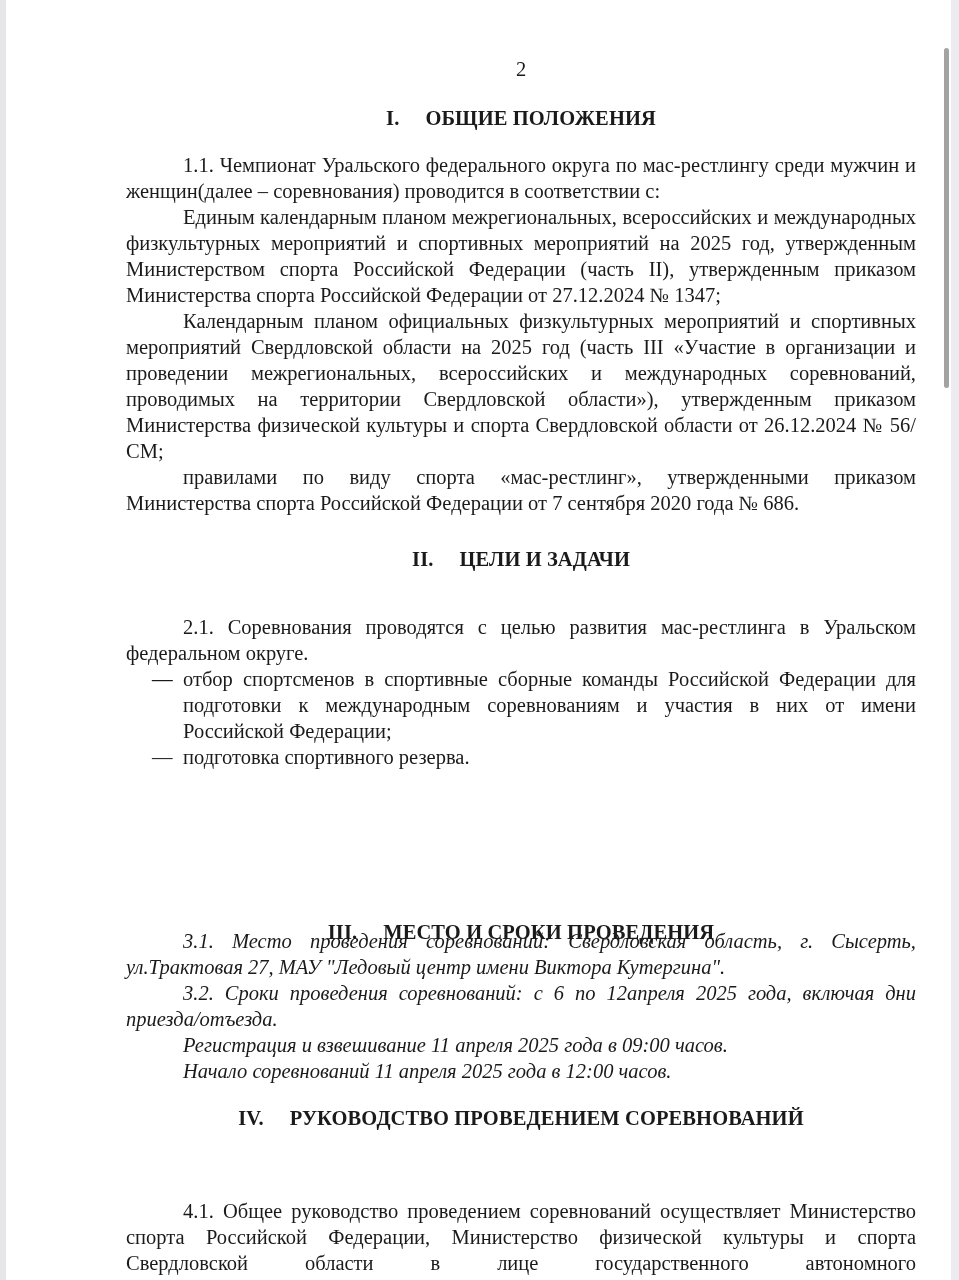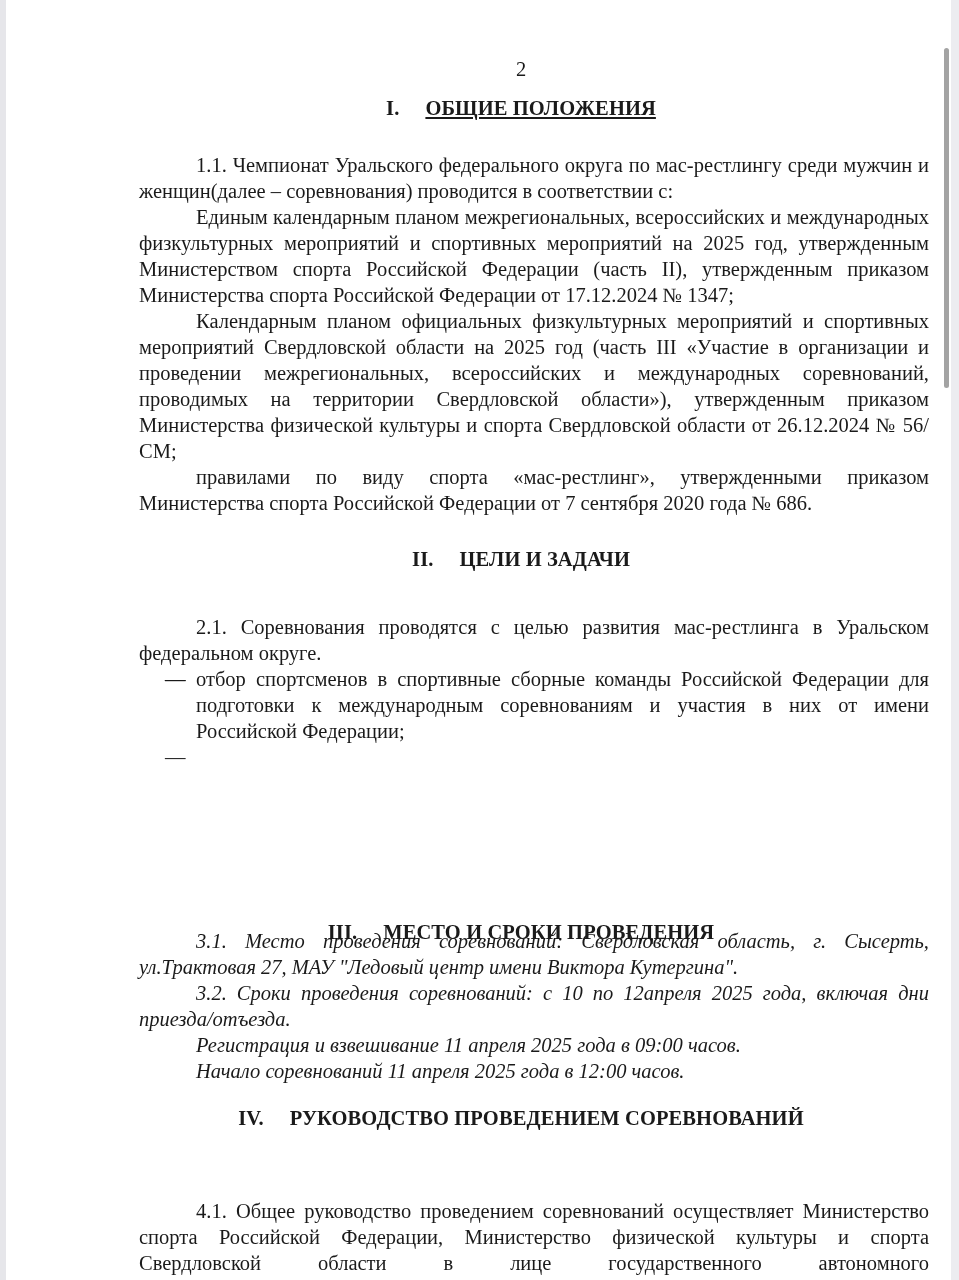--- a/index.html
+++ b/index.html
@@ -15,63 +15,63 @@
     .page {
       position: absolute; left: 126px; top: 0; width: 790px;
       font-size: 20.5px; line-height: 26px;
     }
     .page-number { position: absolute; top: 56px; left: 0; width: 790px; text-align: center; }
     .heading {
       position: absolute; left: 0; width: 790px; text-align: center;
       font-weight: bold; font-size: 20.5px; letter-spacing: 0.1px;
     }
     .heading .num { display: inline-block; margin-right: 26px; }
-    .block { position: absolute; left: 0; width: 790px; margin-left: 13px; }
+    .block { position: absolute; left: 0; width: 790px; }
     .p { text-align: justify; text-indent: 57px; margin: 0; }
     .p.last-line-justify { text-align-last: justify; }
     .dash-item { position: relative; padding-left: 57px; margin: 0; text-align: justify; }
     .dash-item .dash { position: absolute; left: 26px; top: 0; }
   </style>
 </head>
 <body>
 
 <div class="edge-left"></div>
 <div class="edge-right"></div>
 <div class="scroll-thumb"></div>
 
 <div class="page">
 
   <div class="page-number">2</div>
 
-  <div class="heading" style="top:95px;text-decoration:underline;">
+  <div class="heading" style="top:105px;">
     <span class="num">I.</span><span>ОБЩИЕ ПОЛОЖЕНИЯ</span>
   </div>
   <div class="block" style="top:152px;">
     <p class="p">1.1. Чемпионат Уральского федерального округа по мас-рестлингу среди мужчин и женщин(далее – соревнования) проводится в соответствии с:</p>
-    <p class="p">Единым календарным планом межрегиональных, всероссийских и международных физкультурных мероприятий и спортивных мероприятий на 2025 год, утвержденным Министерством спорта Российской Федерации (часть II), утвержденным приказом Министерства спорта Российской Федерации от 17.12.2024 № 1347;</p>
+    <p class="p">Единым календарным планом межрегиональных, всероссийских и международных физкультурных мероприятий и спортивных мероприятий на 2025 год, утвержденным Министерством спорта Российской Федерации (часть II), утвержденным приказом Министерства спорта Российской Федерации от 27.12.2024 № 1347;</p>
     <p class="p">Календарным планом официальных физкультурных мероприятий и спортивных мероприятий Свердловской области на 2025 год (часть III «Участие в организации и проведении межрегиональных, всероссийских и международных соревнований, проводимых на территории Свердловской области»), утвержденным приказом Министерства физической культуры и спорта Свердловской области от 26.12.2024 № 56/СМ;</p>
     <p class="p">правилами по виду спорта «мас-рестлинг», утвержденными приказом Министерства спорта Российской Федерации от 7 сентября 2020 года № 686.</p>
   </div>
 
   <div class="heading" style="top:546px;">
     <span class="num">II.</span><span>ЦЕЛИ И ЗАДАЧИ</span>
   </div>
   <div class="block" style="top:614px;">
     <p class="p">2.1. Соревнования проводятся с целью развития мас-рестлинга в Уральском федеральном округе.</p>
     <p class="dash-item"><span class="dash">—</span></p>
     <p class="dash-item"><span class="dash">—</span><span>отбор спортсменов в спортивные сборные команды Российской Федерации для подготовки к международным соревнованиям и участия в них от имени Российской Федерации;</span></p>
-    <p class="dash-item"><span class="dash">—</span></p>
+    <p class="dash-item"><span class="dash">—</span><span>подготовка спортивного резерва.</span></p>
   </div>
 
   <div class="heading" style="top:919px;">
     <span class="num">III.</span><span>МЕСТО И СРОКИ ПРОВЕДЕНИЯ</span>
   </div>
   <div class="block" style="top:928px;font-style:italic;">
     <p class="p">3.1. Место проведения соревнований: Свердловская область, г. Сысерть, ул.Трактовая 27, МАУ "Ледовый центр имени Виктора Кутергина".</p>
-    <p class="p">3.2. Сроки проведения соревнований: с 10 по 12апреля 2025 года, включая дни приезда/отъезда.</p>
+    <p class="p">3.2. Сроки проведения соревнований: с 6 по 12апреля 2025 года, включая дни приезда/отъезда.</p>
     <p class="p">Регистрация и взвешивание 11 апреля 2025 года в 09:00 часов.</p>
     <p class="p">Начало соревнований 11 апреля 2025 года в 12:00 часов.</p>
   </div>
 
   <div class="heading" style="top:1105px;">
     <span class="num">IV.</span><span>РУКОВОДСТВО ПРОВЕДЕНИЕМ СОРЕВНОВАНИЙ</span>
   </div>
   <div class="block" style="top:1198px;">
     <p class="p last-line-justify">4.1. Общее руководство проведением соревнований осуществляет Министерство спорта Российской Федерации,  Министерство физической культуры и  спорта Свердловской области в лице государственного автономного</p>
   </div>

